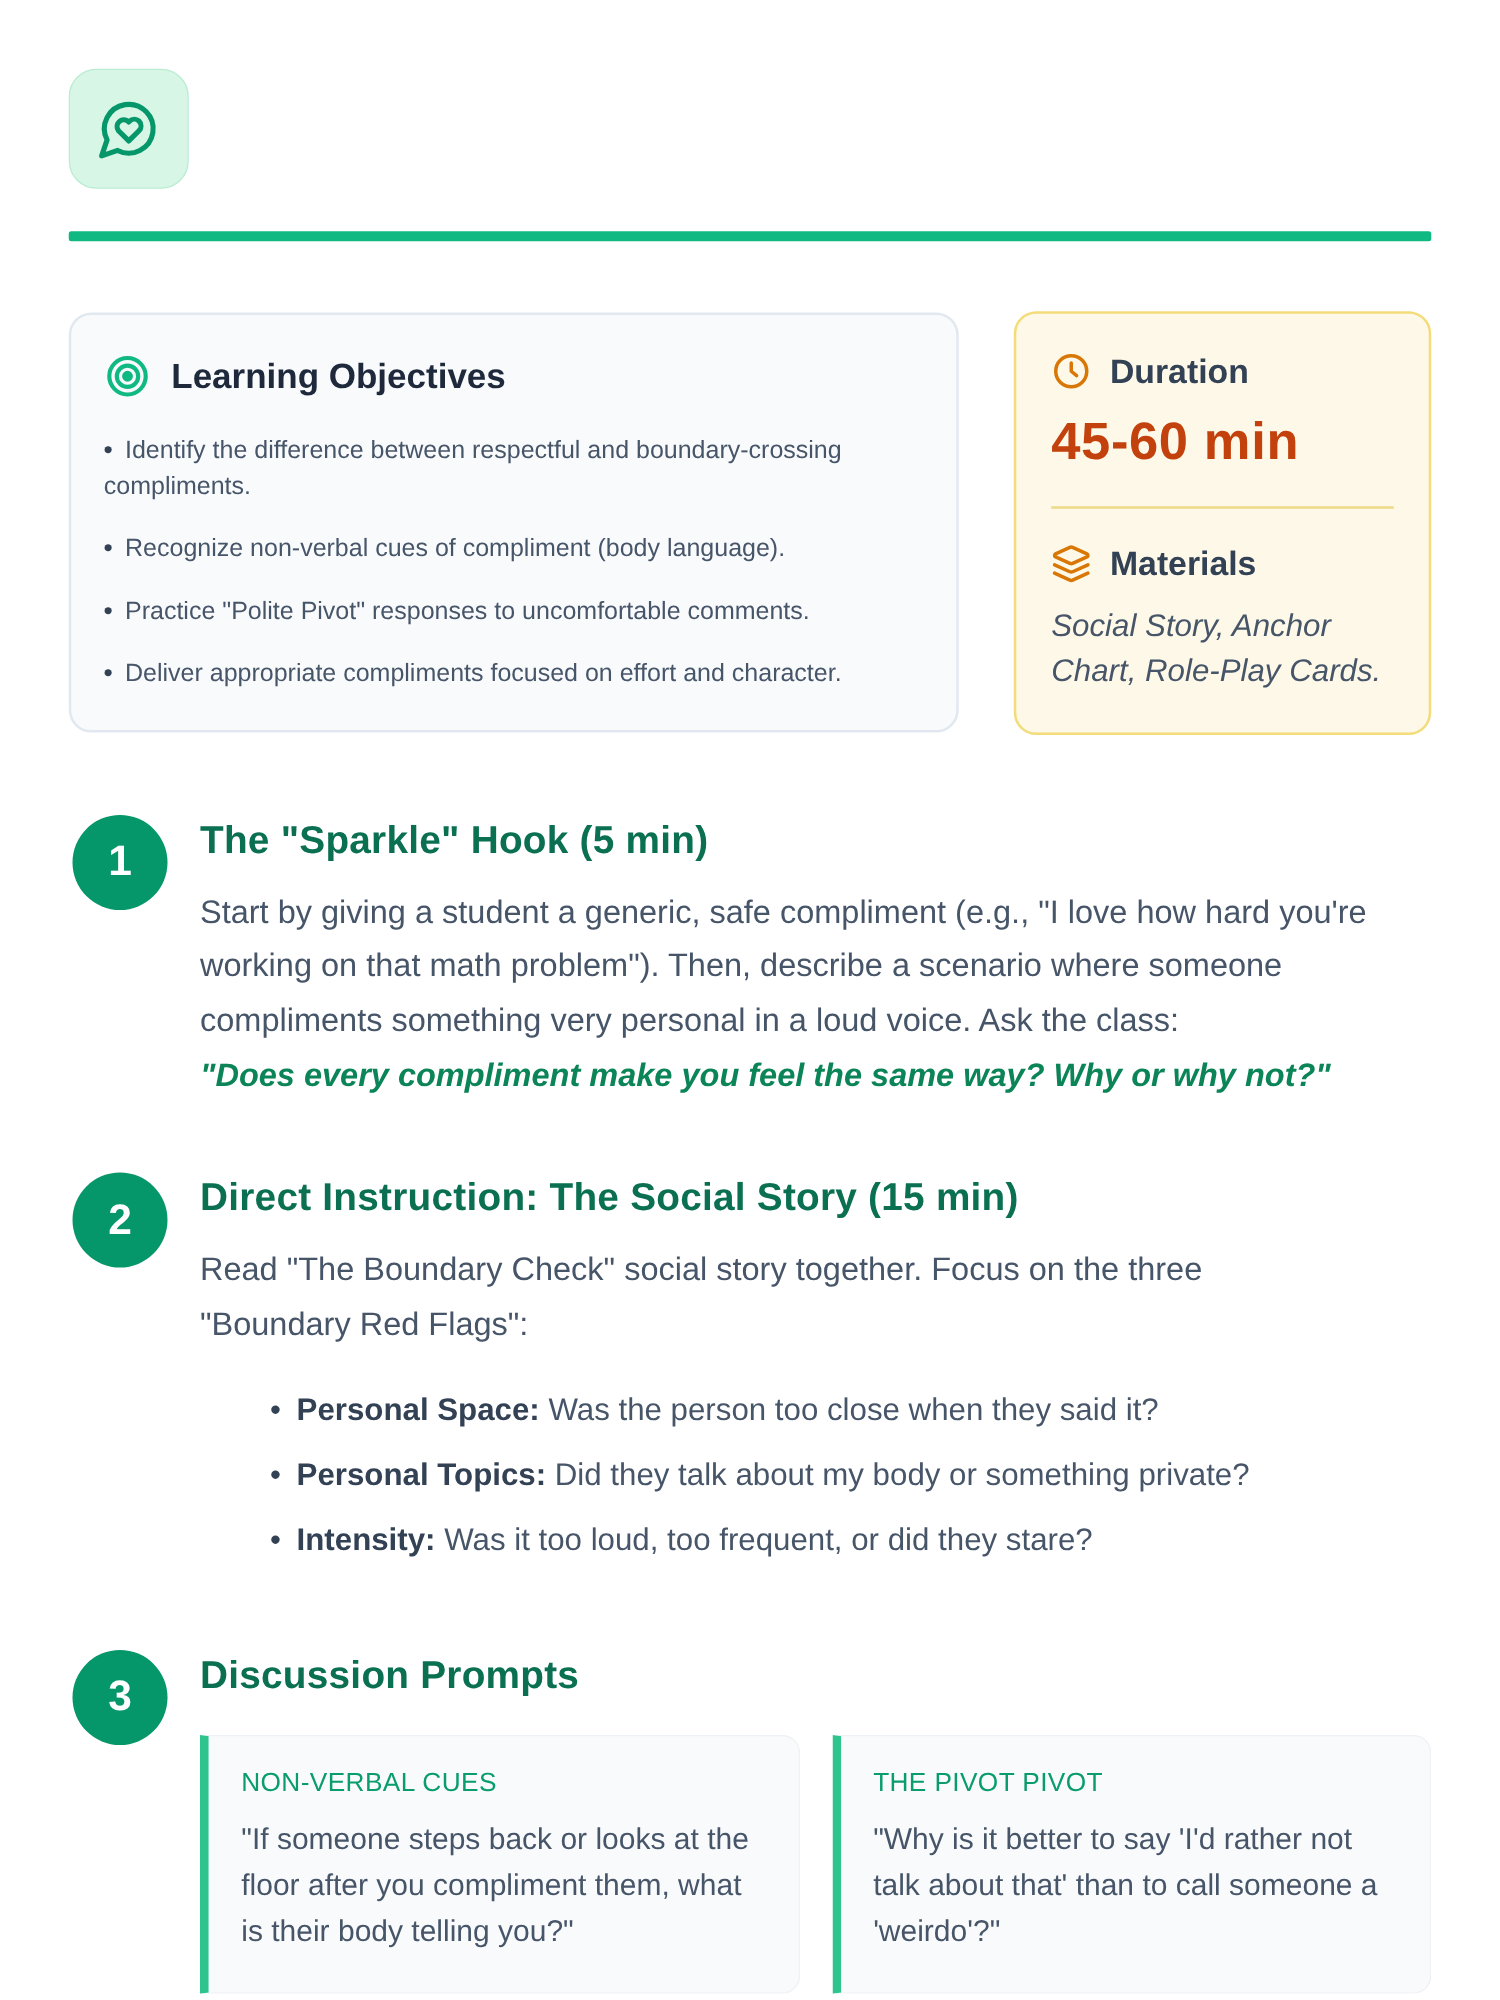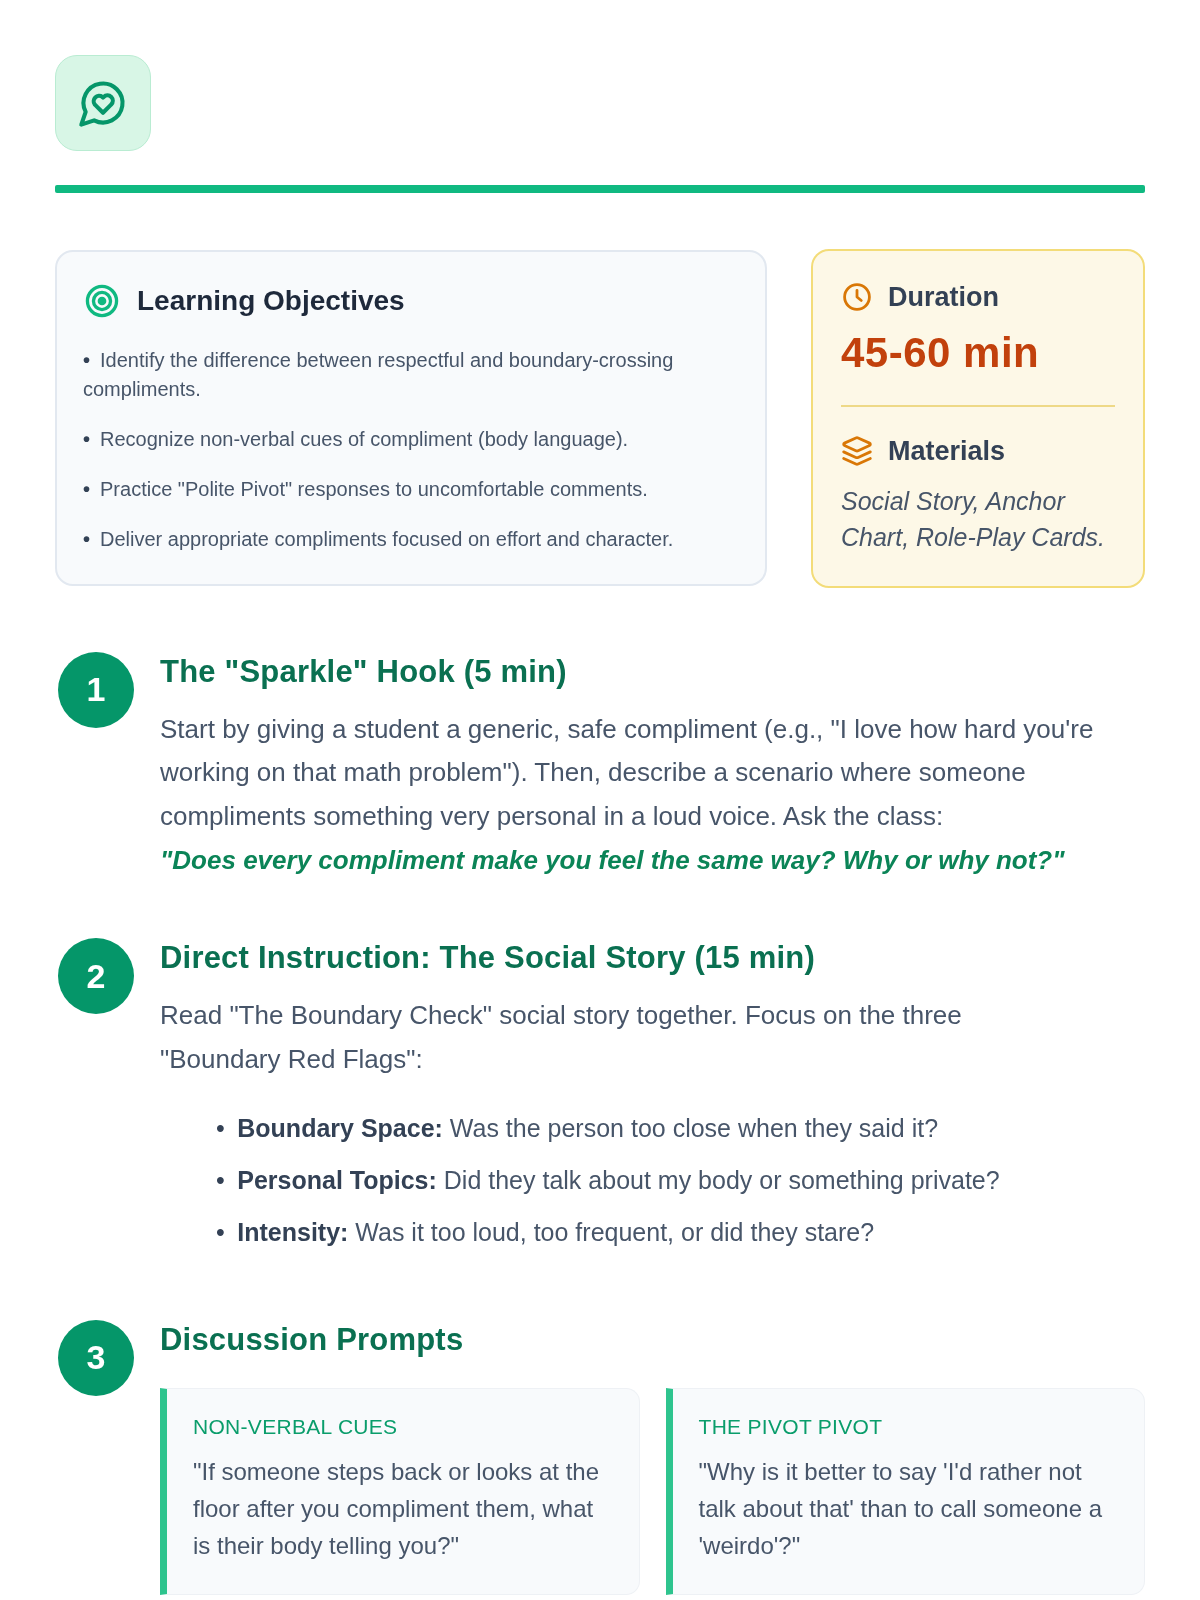--- a/index.html
+++ b/index.html
@@ -159,21 +159,21 @@
   </div>
 
   <div class="section sec-2">
     <div class="badge-col">
       <div class="num-circle">2</div>
     </div>
     <div class="sec-content">
       <div class="sec-title">Direct Instruction: The Social Story (15 min)</div>
       <div class="sec-body" style="max-width:900px;">Read "The Boundary Check" social story together. Focus on the three "Boundary Red Flags":</div>
       <ul class="flag-list">
-        <li><span class="flag-label">Boundary Space:</span> <span>Was the person too close when they said it?</span></li>
+        <li><span class="flag-label">Personal Space:</span> <span>Was the person too close when they said it?</span></li>
         <li><span class="flag-label">Personal Topics:</span> <span>Did they talk about my body or something private?</span></li>
         <li><span class="flag-label">Intensity:</span> <span>Was it too loud, too frequent, or did they stare?</span></li>
       </ul>
     </div>
   </div>
 
   <div class="section sec-3">
     <div class="badge-col">
       <div class="num-circle">3</div>
     </div>

